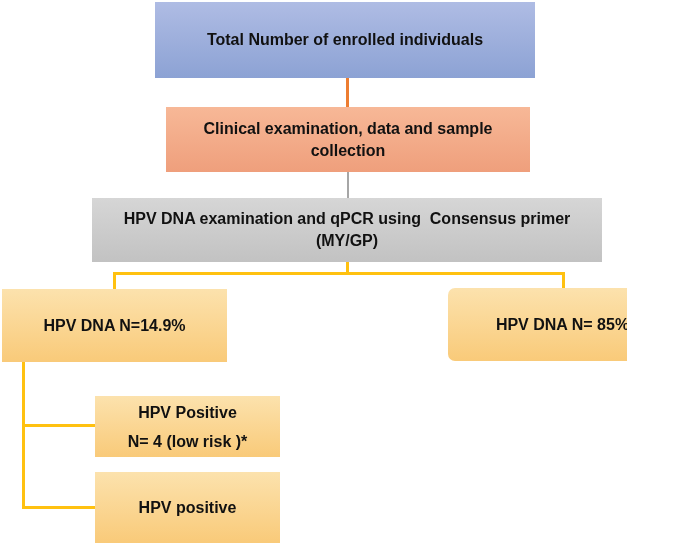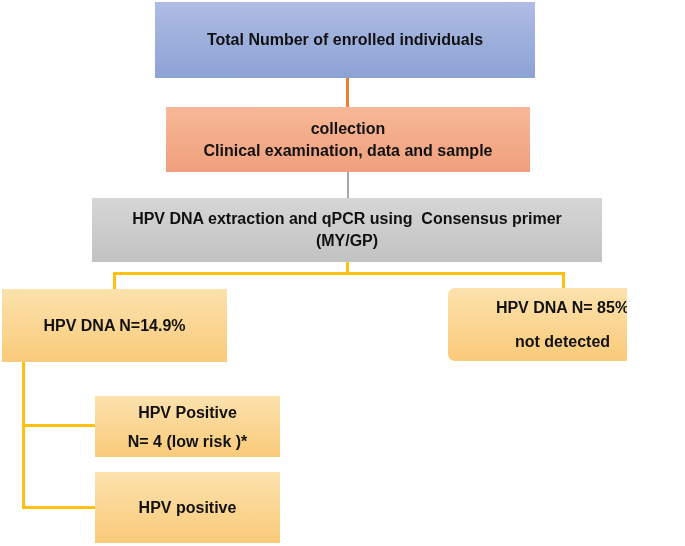--- a/index.html
+++ b/index.html
@@ -75,43 +75,42 @@
 
 <div class="canvas">
 
   <div class="node fill-blue n-enrolled">
     <div class="line">Total Number of enrolled individuals</div>
   </div>
 
   <div class="conn c-orange c-enrolled-clinical"></div>
 
   <div class="node fill-salmon n-clinical">
+    <div class="line">Clinical examination, data and sample</div>
     <div class="line">collection</div>
-    <div class="line">Clinical examination, data and sample</div>
   </div>
 
   <div class="conn c-gray c-clinical-extraction"></div>
 
   <div class="node fill-gray n-extraction">
-    <div class="line">HPV DNA extraction and qPCR using  Consensus primer</div>
+    <div class="line">HPV DNA examination and qPCR using  Consensus primer</div>
     <div class="line">(MY/GP)</div>
   </div>
 
   <div class="conn c-gold c-extraction-stem"></div>
   <div class="conn c-gold c-branch-horizontal"></div>
   <div class="conn c-gold c-drop-left"></div>
   <div class="conn c-gold c-drop-right"></div>
 
   <div class="node fill-gold n-detected">
     <div class="line">HPV DNA N=14.9%</div>
   </div>
 
   <div class="node fill-gold n-notdetected">
     <div class="line">HPV DNA N= 85%</div>
-    <div class="line">not detected</div>
   </div>
 
   <div class="conn c-gold c-tree-vertical"></div>
   <div class="conn c-gold c-branch-lowrisk"></div>
   <div class="conn c-gold c-branch-highrisk"></div>
 
   <div class="node fill-gold n-lowrisk">
     <div class="line">HPV Positive</div>
     <div class="line">N= 4 (low risk )*</div>
   </div>

